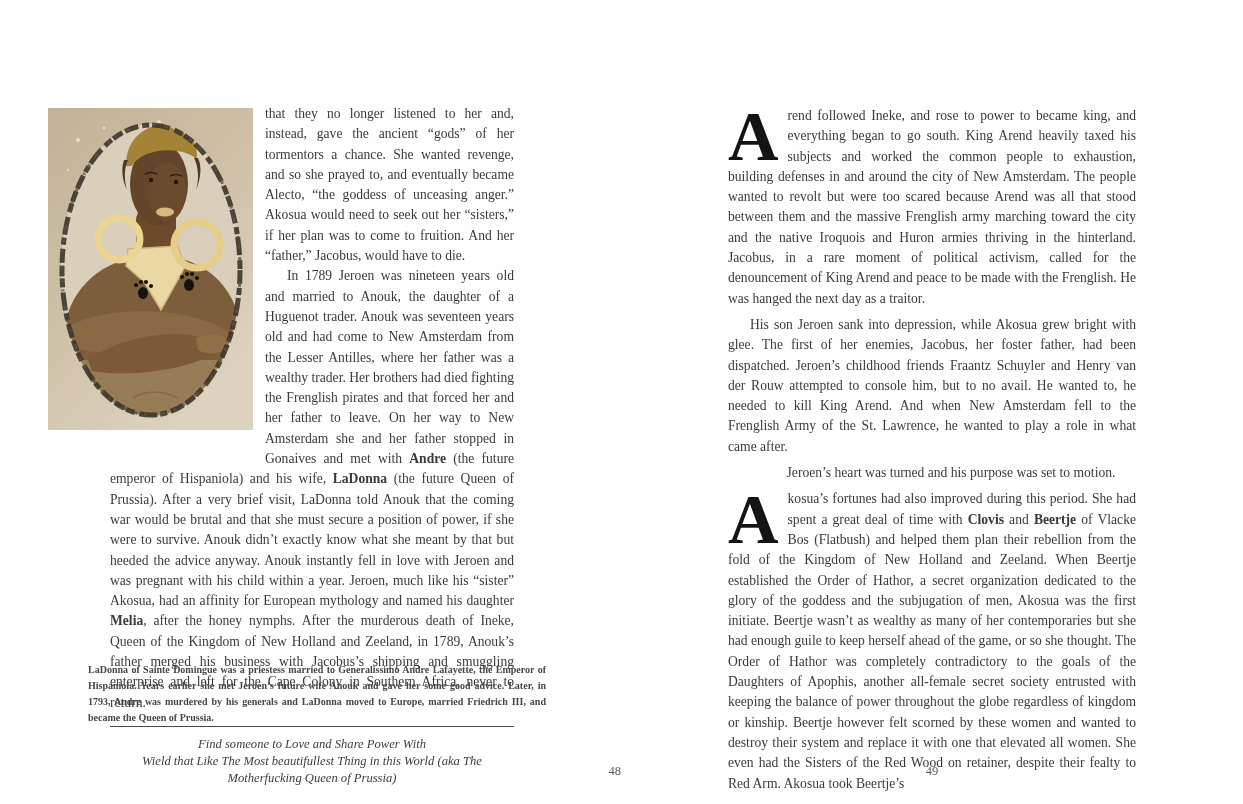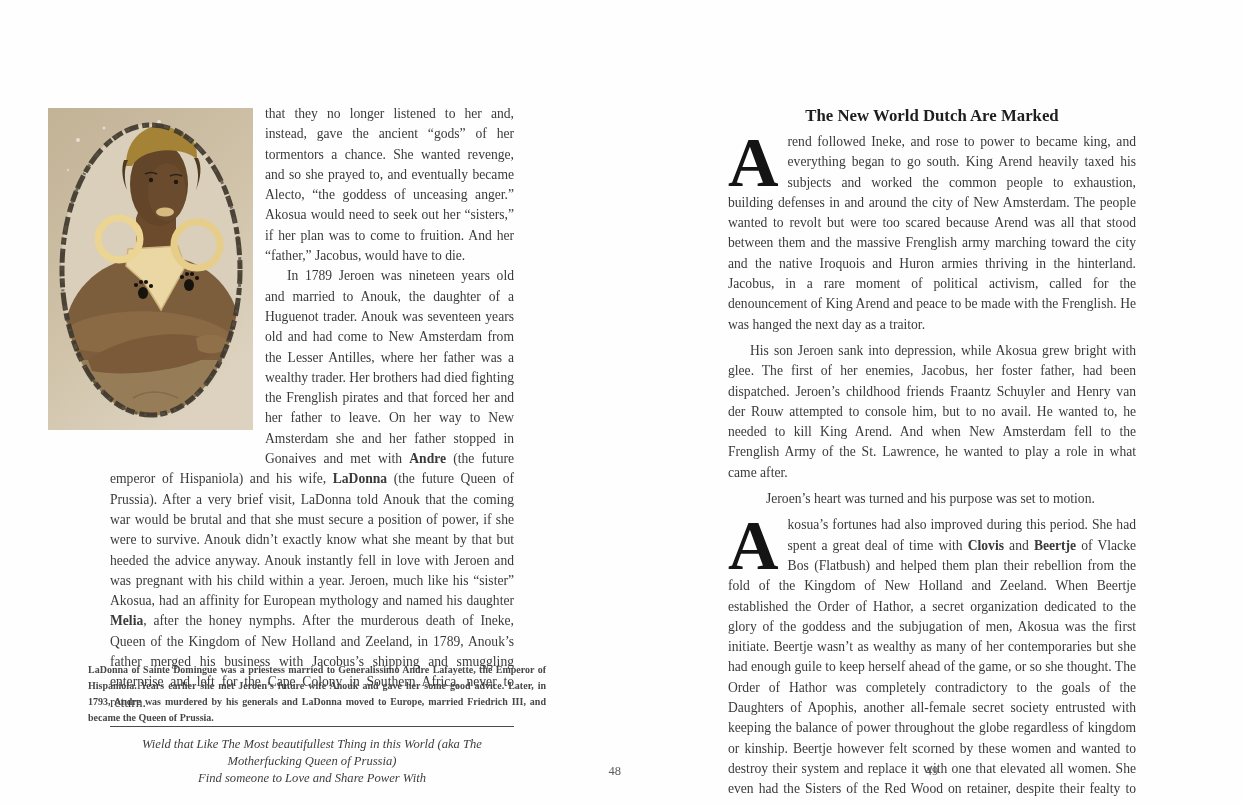--- a/index.html
+++ b/index.html
@@ -32,21 +32,21 @@
   .chapter-heading{
     font-size:16.8px;font-weight:bold;text-align:center;color:#1e1e1e;
     margin:0 0 6px 0;line-height:20px;
   }
   .chapter-heading.second{margin-top:22px;margin-bottom:8px;}
   .right-text p + p{margin-top:6px;}
   .dropcap{
     float:left;font-size:70px;line-height:57px;font-weight:bold;color:#141414;
     margin:2px 9px 0 0;
   }
-  .single-line{text-indent:38px;text-align:left;}
+  .single-line{text-indent:38px;text-align:center;}
 </style>
 </head>
 <body>
 
 <div class="left-text body-text">
 
   <div class="portrait-float" title="oval-framed mixed-media portrait of a woman with short golden hair, large gold hoop earrings, gold bib necklace, two black paw prints on her chest, arms crossed">
     <svg viewBox="0 0 205 322" xmlns="http://www.w3.org/2000/svg">
       <defs>
         <linearGradient id="bgG" x1="0" y1="0" x2="0.6" y2="1">
@@ -115,32 +115,31 @@
       <ellipse cx="103" cy="162" rx="89" ry="145" fill="none" stroke="#5b5142" stroke-width="3" stroke-dasharray="3 9 5 14 2 7" opacity="0.8"></ellipse>
     </svg>
   </div>
 
   <p>that they no longer listened to her and, instead, gave the ancient “gods” of her tormentors a chance.  She wanted revenge, and so she prayed to, and eventually became Alecto, “the goddess of unceasing anger.”  Akosua would need to seek out her “sisters,” if her plan was to come to fruition.  And her “father,” Jacobus, would have to die.</p>
   <p class="indent">In 1789 Jeroen was nineteen years old and married to Anouk, the daughter of a Huguenot trader. Anouk was seventeen years old and had come to New Amsterdam from the Lesser Antilles, where her father was a wealthy trader.  Her brothers had died fighting the Frenglish pirates and that forced her and her father to leave.  On her way to New Amsterdam she and her father stopped in Gonaives and met with <strong>Andre</strong> (the future emperor of Hispaniola) and his wife, <strong>LaDonna</strong> (the future Queen of Prussia). After a very brief visit, LaDonna told Anouk that the coming war would be brutal and that she must secure a position of power, if she were to survive.  Anouk didn’t exactly know what she meant by that but heeded the advice anyway.  Anouk instantly fell in love with Jeroen and was pregnant with his child within a year.  Jeroen, much like his “sister” Akosua, had an affinity for European mythology and named his daughter <strong>Melia</strong>, after the honey nymphs.  After the murderous death of Ineke, Queen of the Kingdom of New Holland and Zeeland, in 1789, Anouk’s father merged his business with Jacobus’s shipping and smuggling enterprise and left for the Cape Colony in Southern Africa, never to return.</p>
 
   <hr class="divider">
 
   <div class="quote">
+    <div>Find someone to Love and Share Power With</div>
     <div>Wield that Like The Most beautifullest Thing in this World (aka The Motherfucking Queen of Prussia)</div>
-    <div>Find someone to Love and Share Power With</div>
   </div>
 </div>
 
 <div class="footnote">LaDonna of Sainte Domingue was a priestess married to Generalissimo Andre Lafayette, the Emperor of Hispaniola.  Years earlier she met Jeroen’s future wife Anouk and gave her some good advice.  Later, in 1793, Andre was murdered by his generals and LaDonna moved to Europe, married Friedrich III, and became the Queen of Prussia.</div>
 
 <div class="pagenum left">48</div>
 
 <div class="right-text body-text">
 
-  <h1 class="chapter-heading">The New World Dutch Are Marked</h1>
 
   <p>
     <span class="dropcap">A</span><span>rend followed Ineke, and rose to power to became king, and everything began to go south.  King Arend heavily taxed his subjects and worked the common people to exhaustion, building defenses in and around the city of New Amsterdam.  The people wanted to revolt but were too scared because Arend was all that stood between them and the massive Frenglish army marching toward the city and the native Iroquois and Huron armies thriving in the hinterland.  Jacobus, in a rare moment of political activism, called for the denouncement of King Arend and peace to be made with the Frenglish.  He was hanged the next day as a traitor.</span>
   </p>
 
   <p class="indent">His son Jeroen sank into depression, while Akosua grew bright with glee.  The first of her enemies, Jacobus, her foster father, had been dispatched.  Jeroen’s childhood friends Fraantz Schuyler and Henry van der Rouw attempted to console him, but to no avail.  He wanted to, he needed to kill King Arend. And when New Amsterdam fell to the Frenglish Army of the St. Lawrence, he wanted to play a role in what came after.</p>
 
   <p class="single-line">Jeroen’s heart was turned and his purpose was set to motion.</p>
 
 

